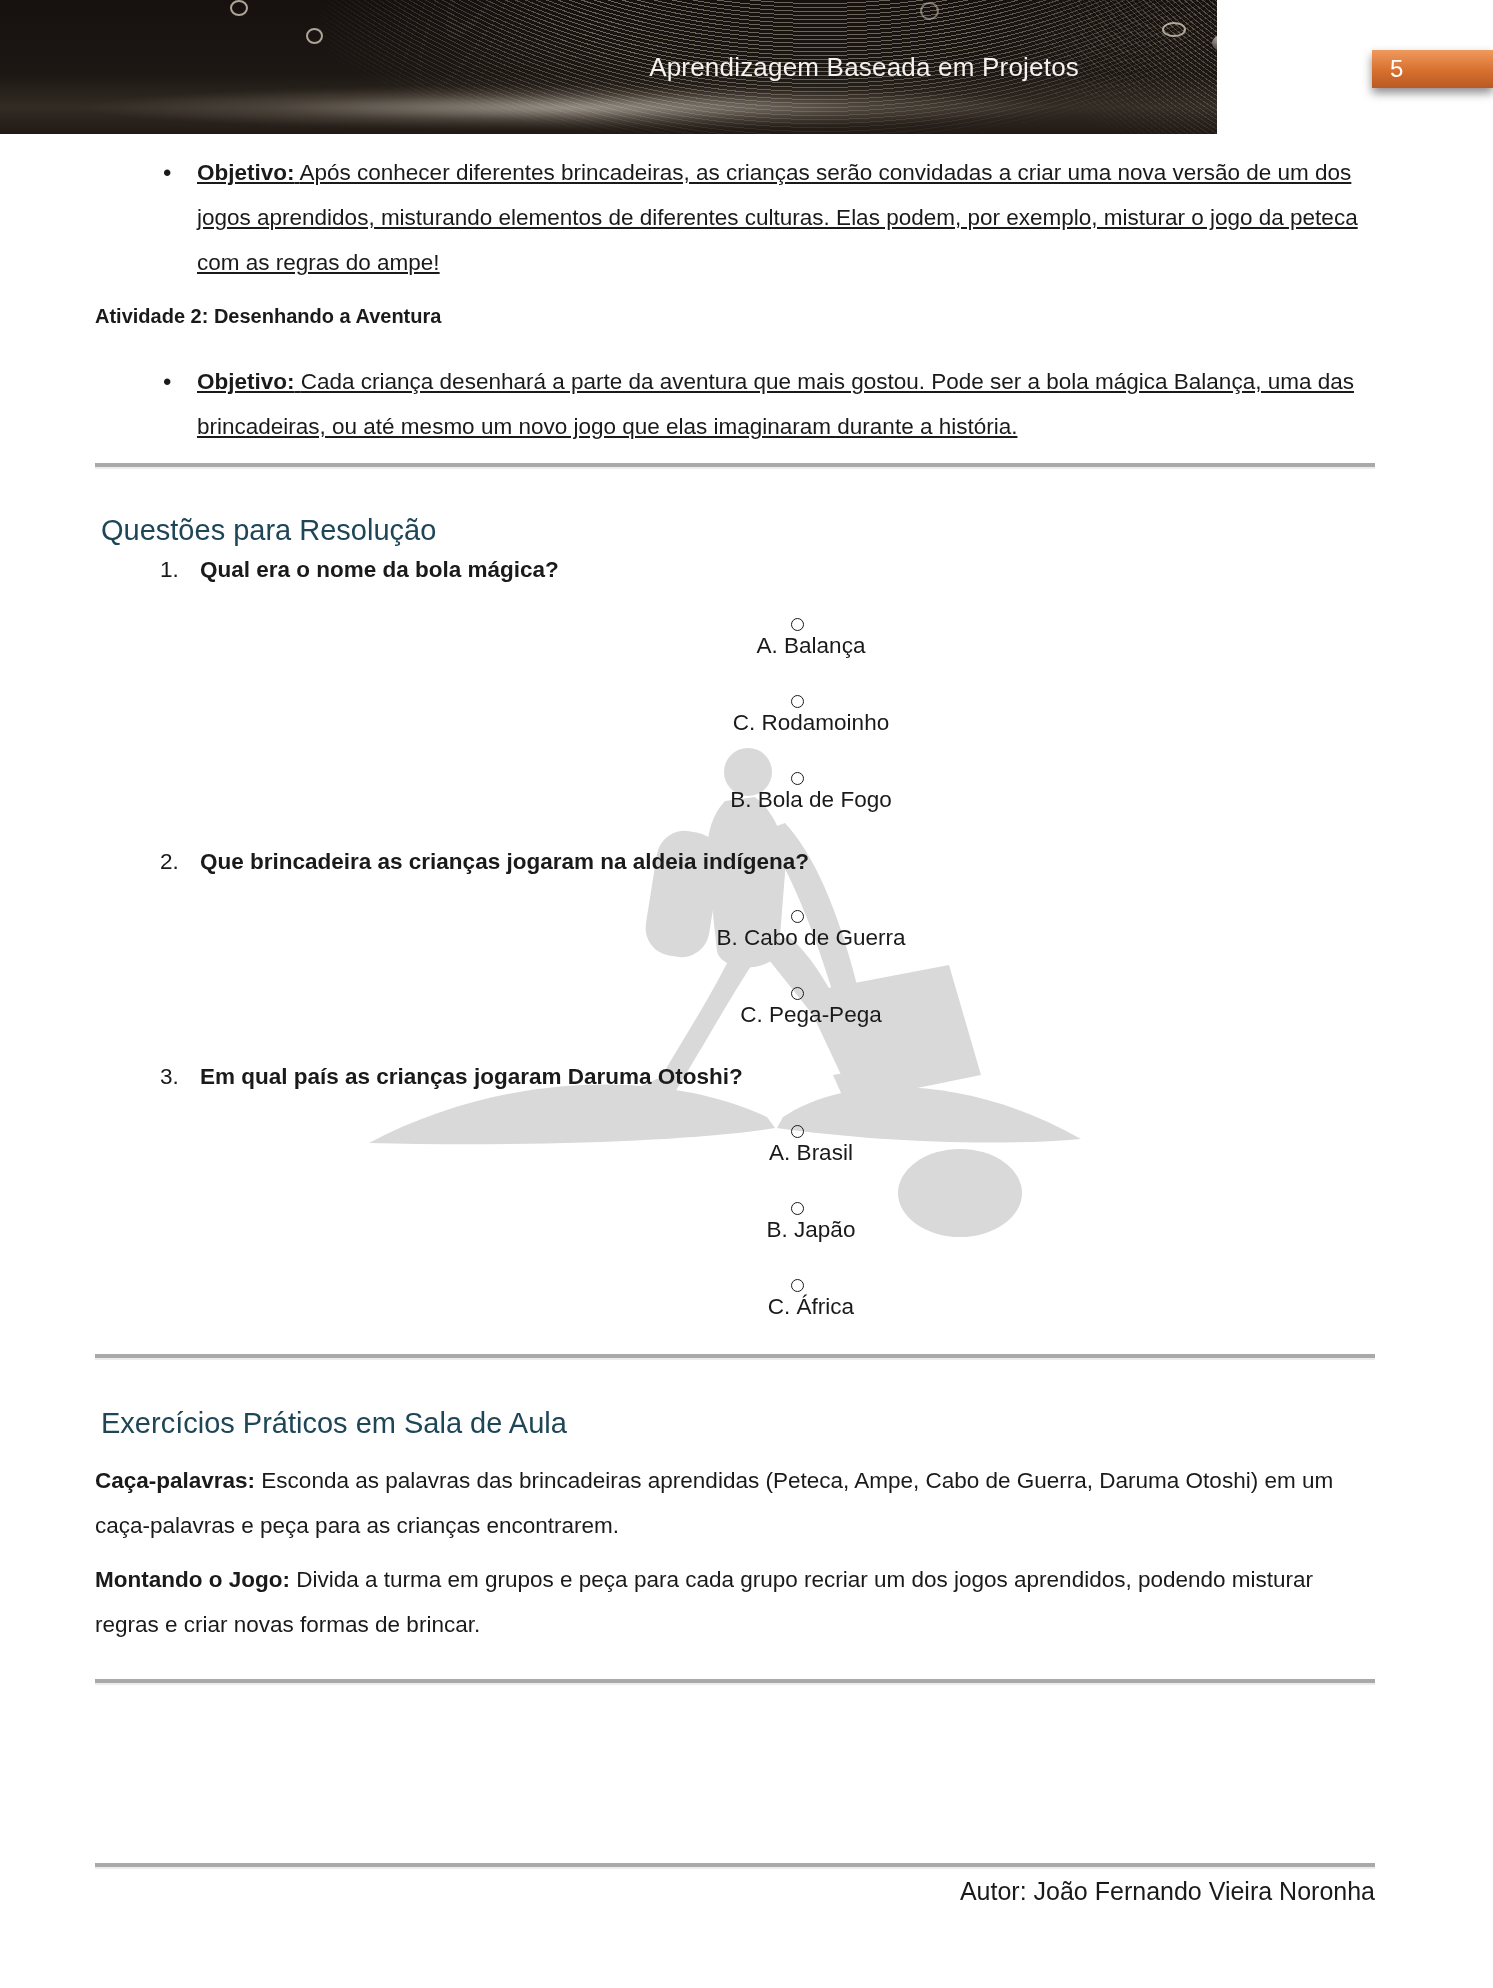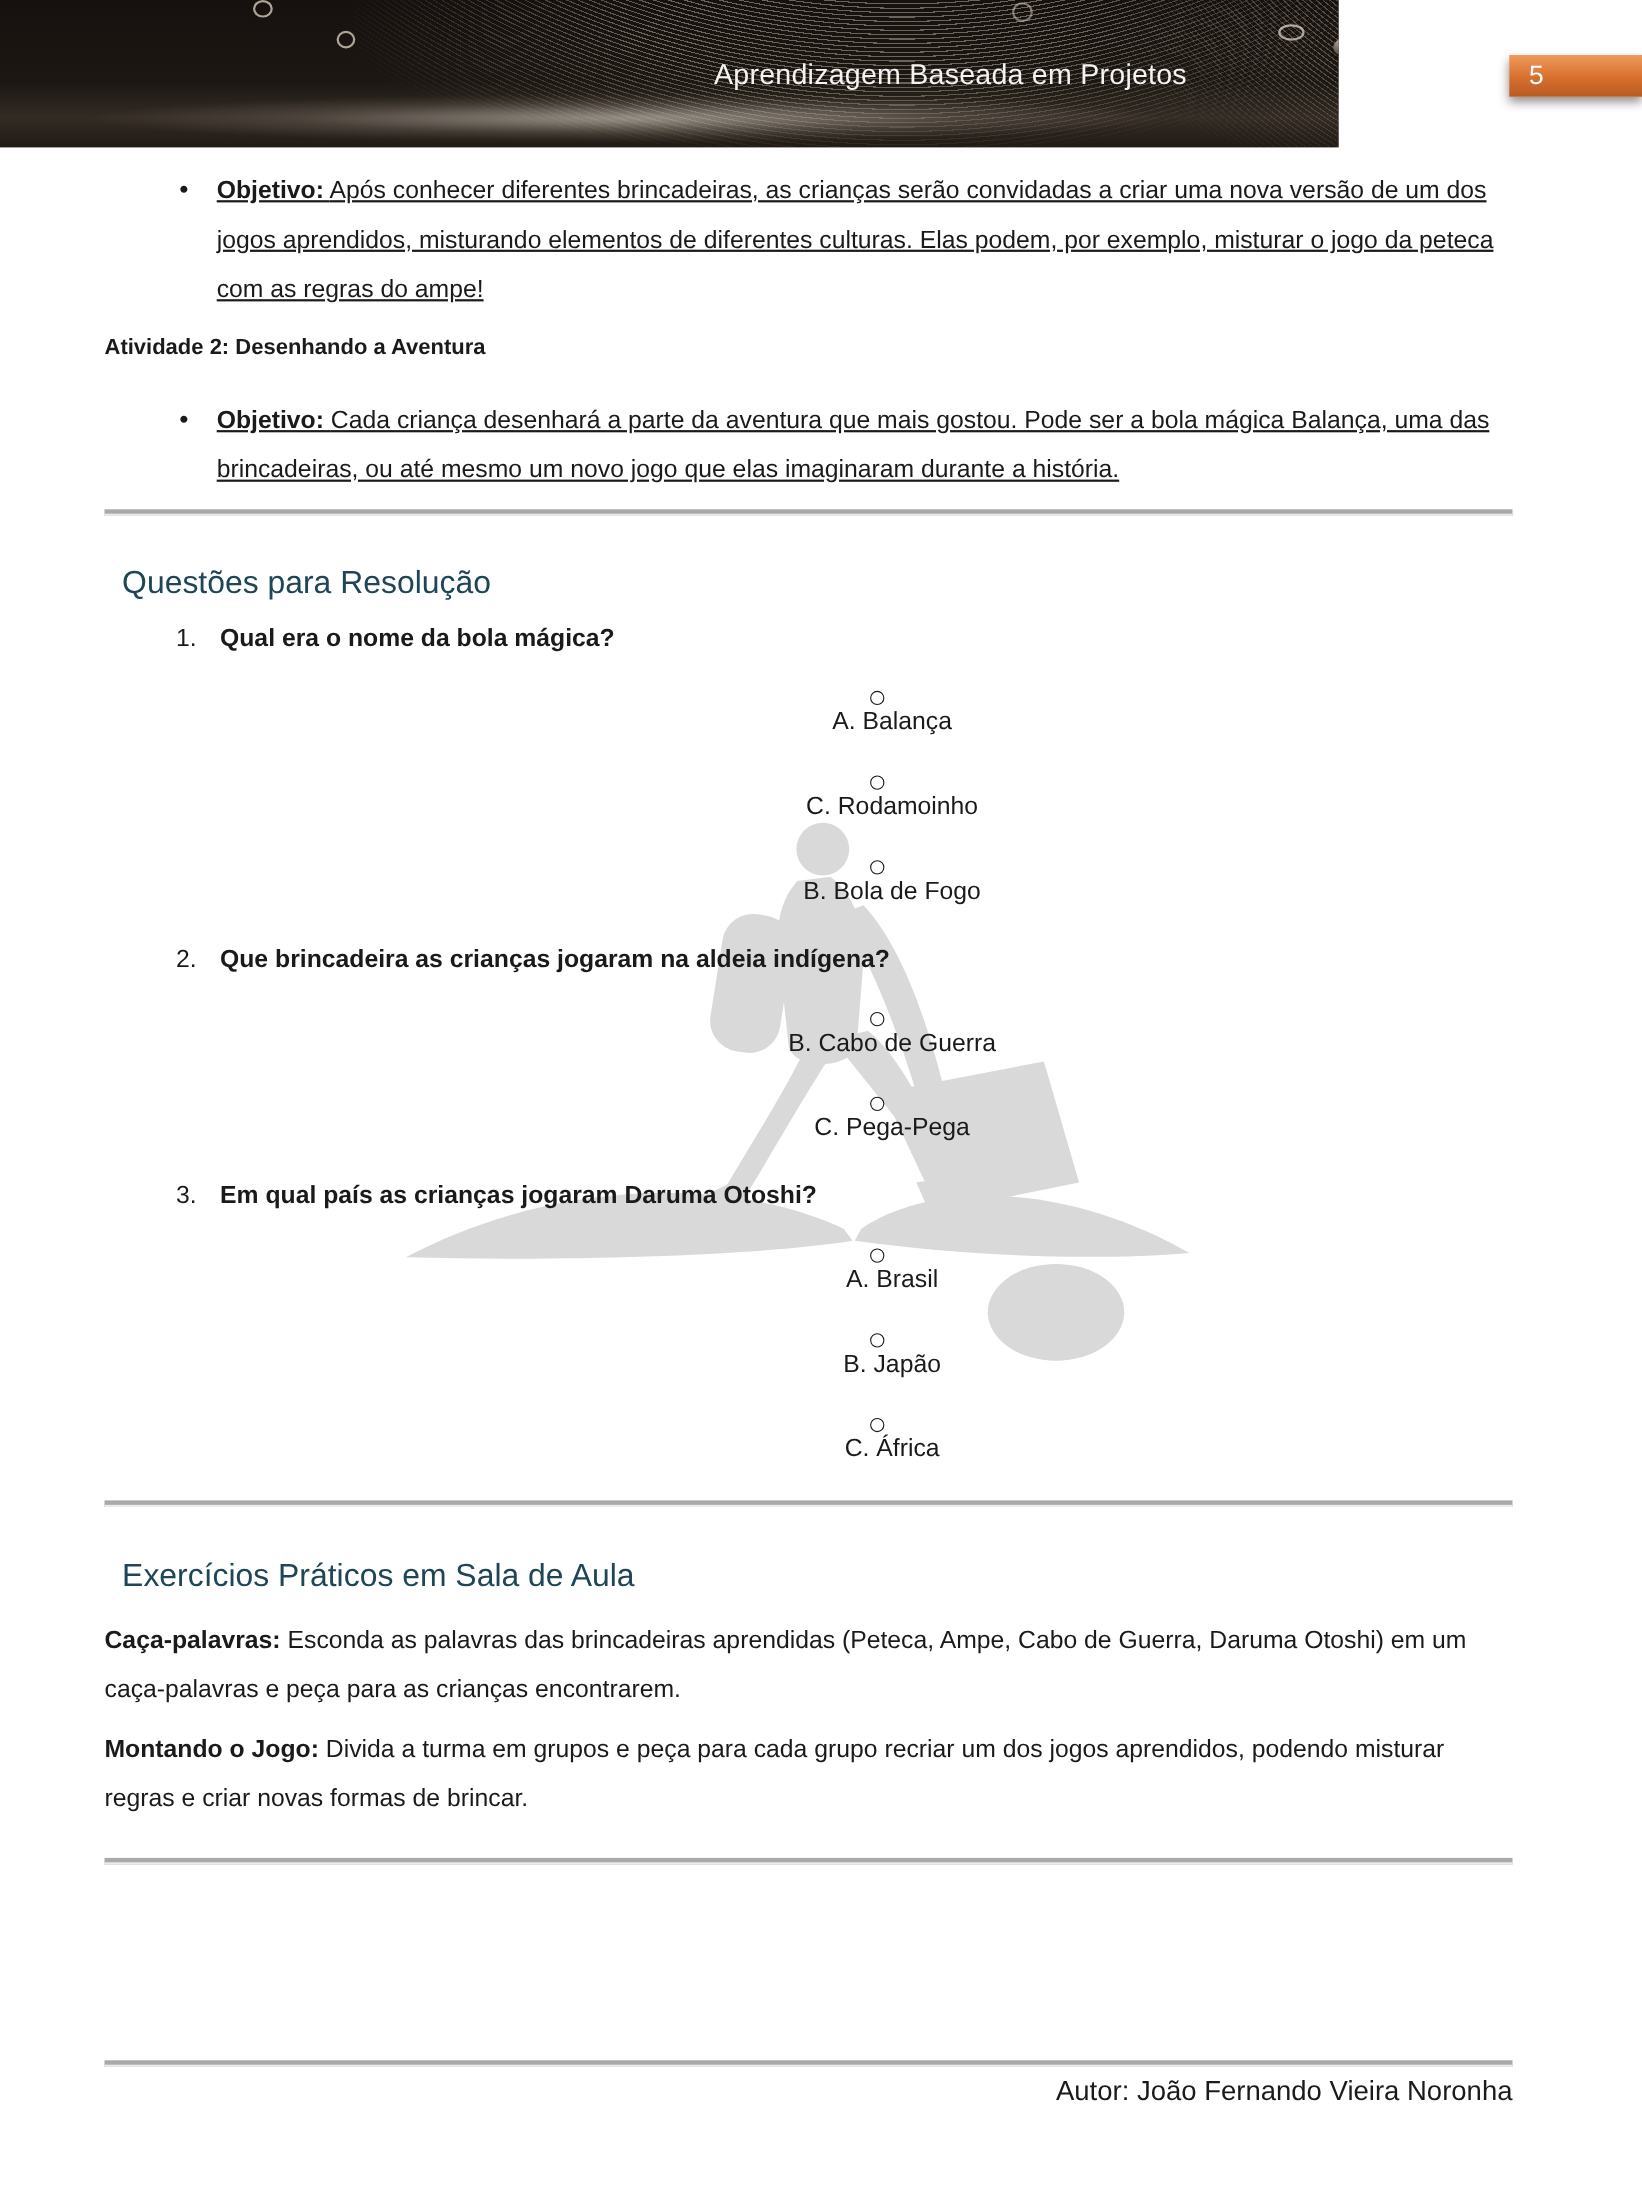--- a/index.html
+++ b/index.html
@@ -66,21 +66,21 @@
   .bullet-dot{flex:none;width:34px;}
   .bullet-dot::before{content:"\2022";font-size:24px;}
   .bullet-text{flex:1;text-decoration:underline;}
   .h3{font-weight:bold;font-size:20px;line-height:30px;margin:16px 0 0 0;}
   .b2{margin-top:28px;}
   .hr{height:4px;background:#a9a9a9;border-bottom:2px solid #ececec;}
   .hr1{margin-top:14px;}
   .hr2{margin-top:30px;}
   .hr3{margin-top:32px;}
   .hr-footer{margin-top:178px;}
-  .h2{color:#1f4657;font-size:29px;line-height:38px;font-weight:normal;margin:16px;}
+  .h2{color:#1f4657;font-size:29px;line-height:38px;font-weight:normal;margin:6px;}
   .h2a{margin-top:42px;}
   .h2b{margin-top:44px;}
   .question{display:flex;margin-left:65px;line-height:30px;margin-bottom:31px;font-weight:bold;}
   .question:first-of-type{margin-top:20px;}
   .qnum{flex:none;width:40px;font-weight:normal;}
   .option{display:flex;align-items:center;margin-left:152px;line-height:30px;margin-bottom:32px;flex-direction:column;}
   .omark{
     flex:none;width:11px;height:11px;border:1.5px solid #1a1a1a;border-radius:50%;
     margin-right:27px;margin-top:2px;
   }

